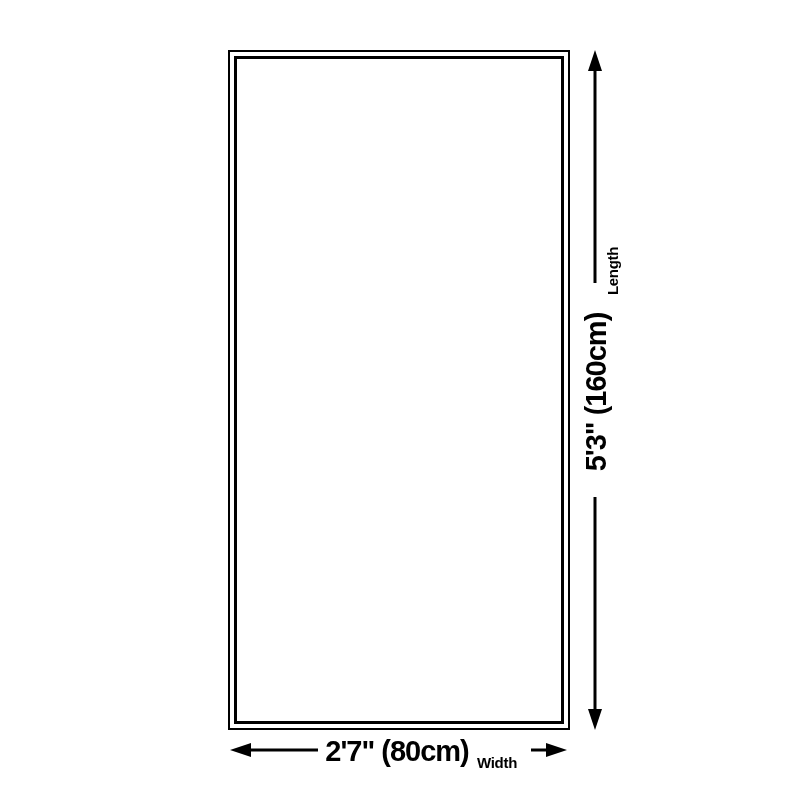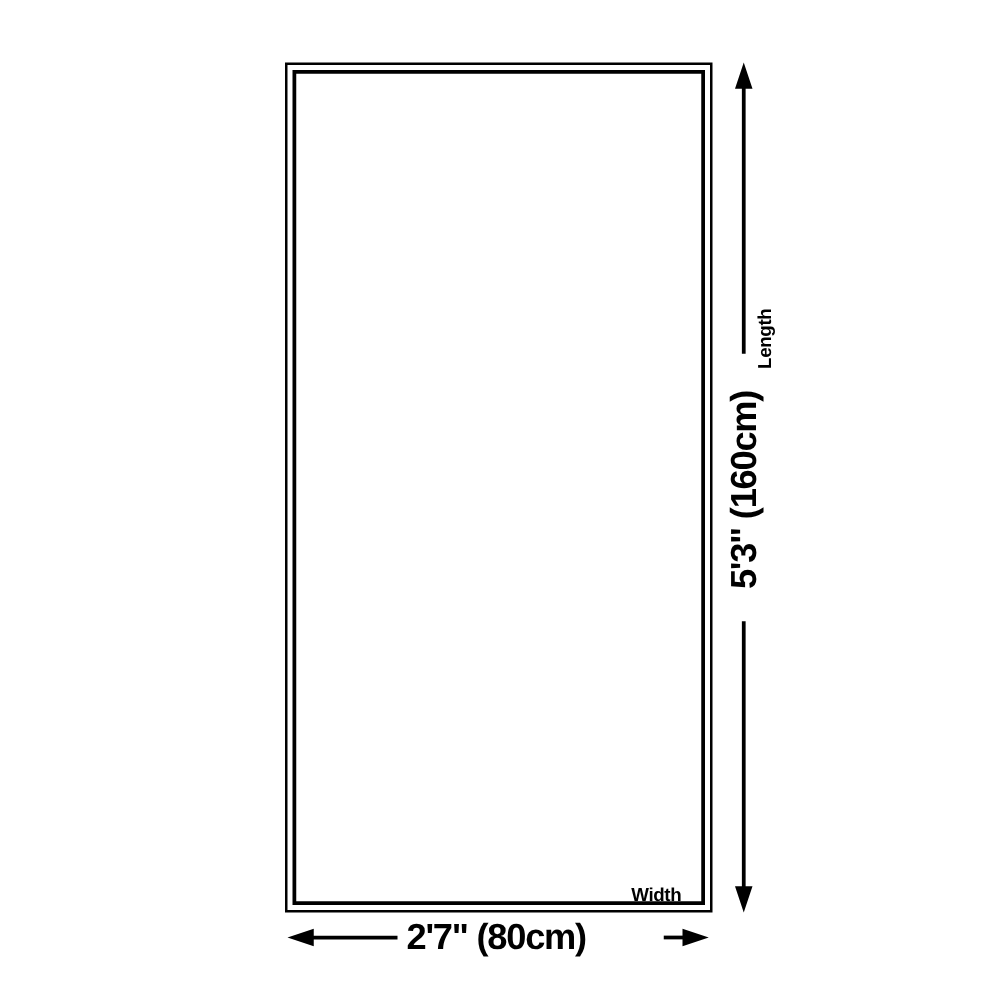--- a/index.html
+++ b/index.html
@@ -65,23 +65,22 @@
     top: 271px;
     transform: translate(-50%, -50%) rotate(-90deg);
   }
   .width-value {
     left: 397px;
     top: 751px;
     transform: translate(-50%, -50%);
   }
   .width-label {
     left: 497px;
-    top: 716px;
+    top: 762px;
     transform: translate(-50%, -50%);
-    margin-left: 28px;
   }
 </style>
 </head>
 <body>
 
 <div class="canvas">
 
   <div class="frame-outer">
     <div class="frame-inner"></div>
   </div>

